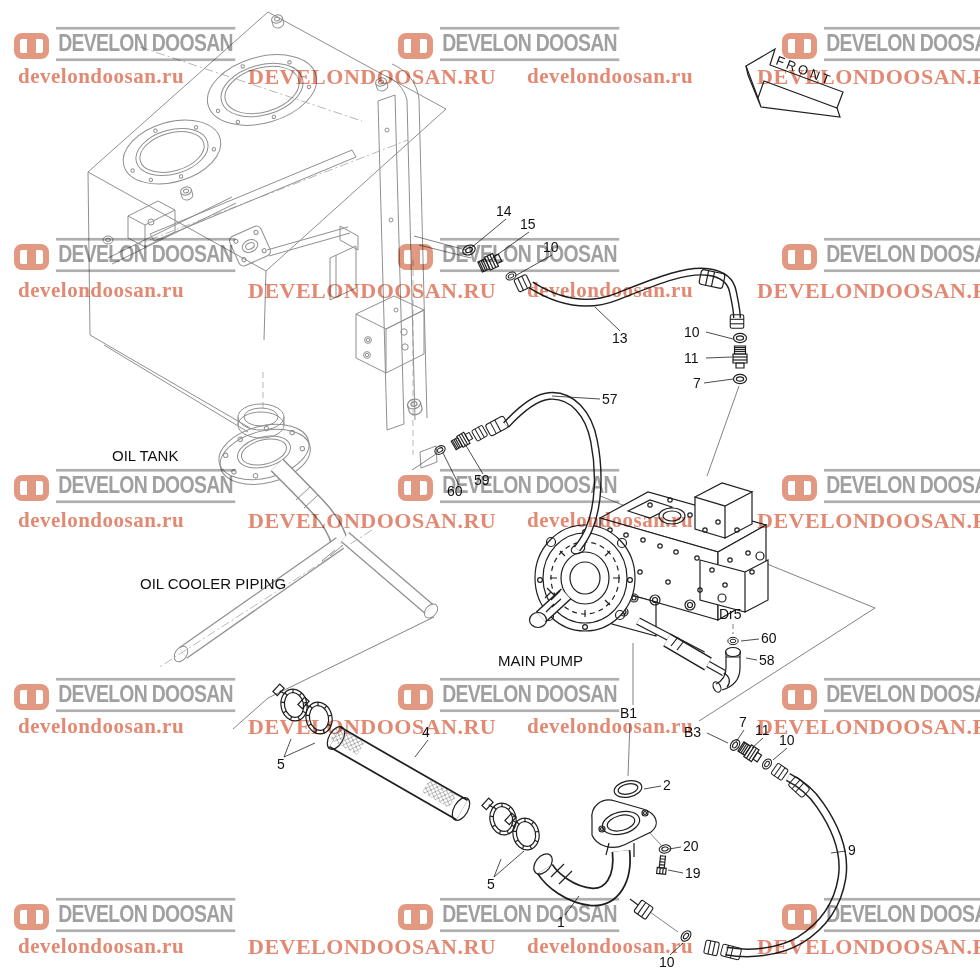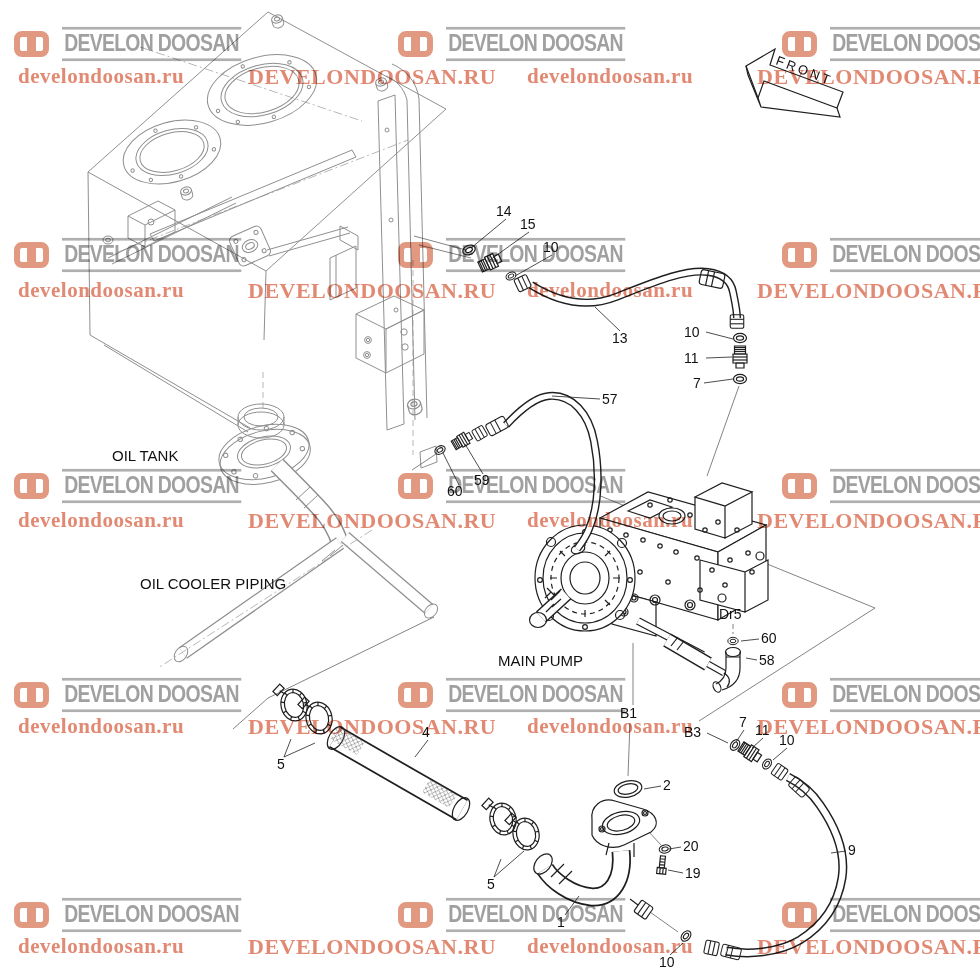--- a/index.html
+++ b/index.html
@@ -2,21 +2,21 @@
 <html><head>
 <meta charset="utf-8">
 <style>
   html,body{margin:0;padding:0;}
   body{width:980px;height:980px;position:relative;background:#fff;overflow:hidden;
        font-family:"Liberation Sans",sans-serif;}
   #stage{position:absolute;inset:0;}
   svg{position:absolute;left:0;top:0;}
   
   #wm-layer{position:absolute;inset:0;mix-blend-mode:multiply;opacity:.95;pointer-events:none;}
-  .wm{position:absolute;display:flex;align-items:center;gap:13px;white-space:nowrap;}
+  .wm{position:absolute;display:flex;align-items:flex-end;gap:7px;white-space:nowrap;}
   .wm .dd{position:relative;width:35px;height:34px;flex:0 0 35px;}
   .wm .dd i{position:absolute;box-sizing:border-box;border:6px solid var(--c,#e0947a);display:block;}
   .wm .dd i.a{left:0;top:4px;width:22px;height:26px;border-radius:8px 2px 2px 8px;}
   .wm .dd i.b{left:13px;top:4px;width:22px;height:26px;border-radius:2px 8px 8px 2px;}
   .wm .lg{display:inline-block;font-weight:bold;font-size:27px;line-height:1;color:#9b9b9b;
           letter-spacing:-1px;border-top:3px solid #ababab;border-bottom:3px solid #ababab;
           padding:2px 3px 3px 3px;transform:scale(.72,.9);transform-origin:0 50%;}
   .wm-url{position:absolute;font-family:"Liberation Serif",serif;font-weight:bold;white-space:nowrap;}
   .wm-url.lower{font-size:21px;letter-spacing:.5px;}
   .wm-url.upper{font-size:22px;letter-spacing:.5px;}

